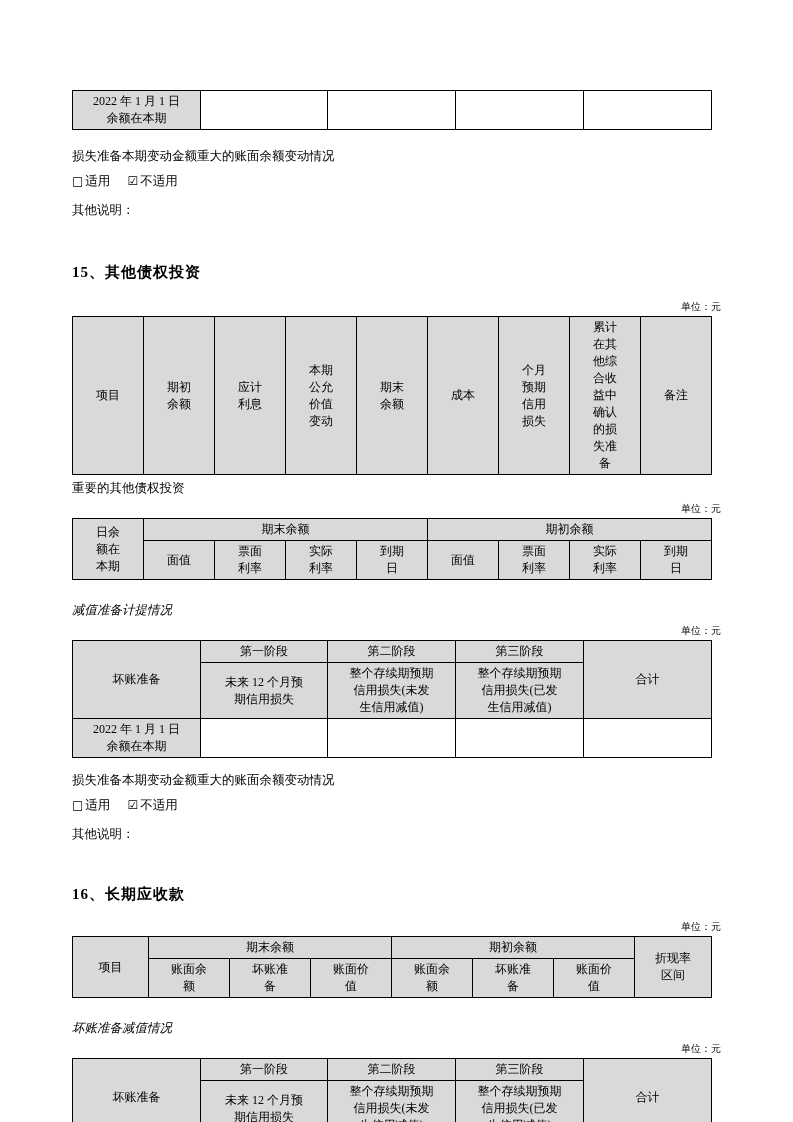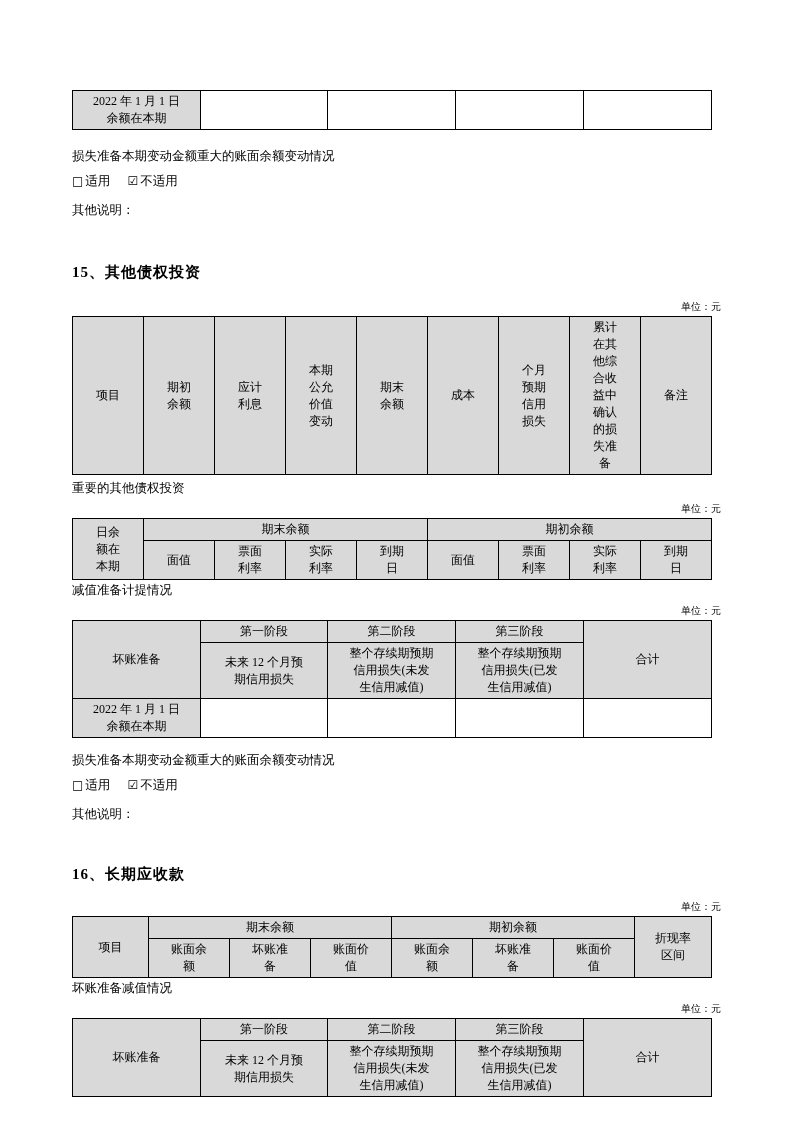--- a/index.html
+++ b/index.html
@@ -23,21 +23,21 @@
   td.left { text-align:left; }
   tr.row-h22 td { height:22px; }
   tr.row-h38 td { height:38px; }
   tr.row-desc td { height:44px; }
   tr.row-tall td { height:72px; }
 
   .note { font-size:12.5px; line-height:17px; }
   .unit { font-size:10px; text-align:right; width:649px; }
   .mt18 { margin-top:18px; } .mt16 { margin-top:16px; }
   .mt14 { margin-top:14px; } .mt10 { margin-top:12px; }
-  .mt8  { margin-top:8px; }  .mt6  { margin-top:2px; }
+  .mt8  { margin-top:8px; }  .mt6  { margin-top:22px;font-style:italic; }
   .mt5  { margin-top:5px; }  .mt2  { margin-top:2px; }
   .mt20 { margin-top:20px; } .mt42 { margin-top:42px; }
   .mt44 { margin-top:44px; }
 
   .h-main { font-size:15px; font-weight:bold; letter-spacing:1px; }
   .h-sub  { font-size:14px; font-weight:bold; margin-left:18px; letter-spacing:1px; }
 
   .cb-line { font-size:12.5px; }
   .cb-opt { margin-right:14px;text-align:center; }
   .cb-box { font-family:"DejaVu Sans",sans-serif; font-size:12px; margin-right:2px; }

